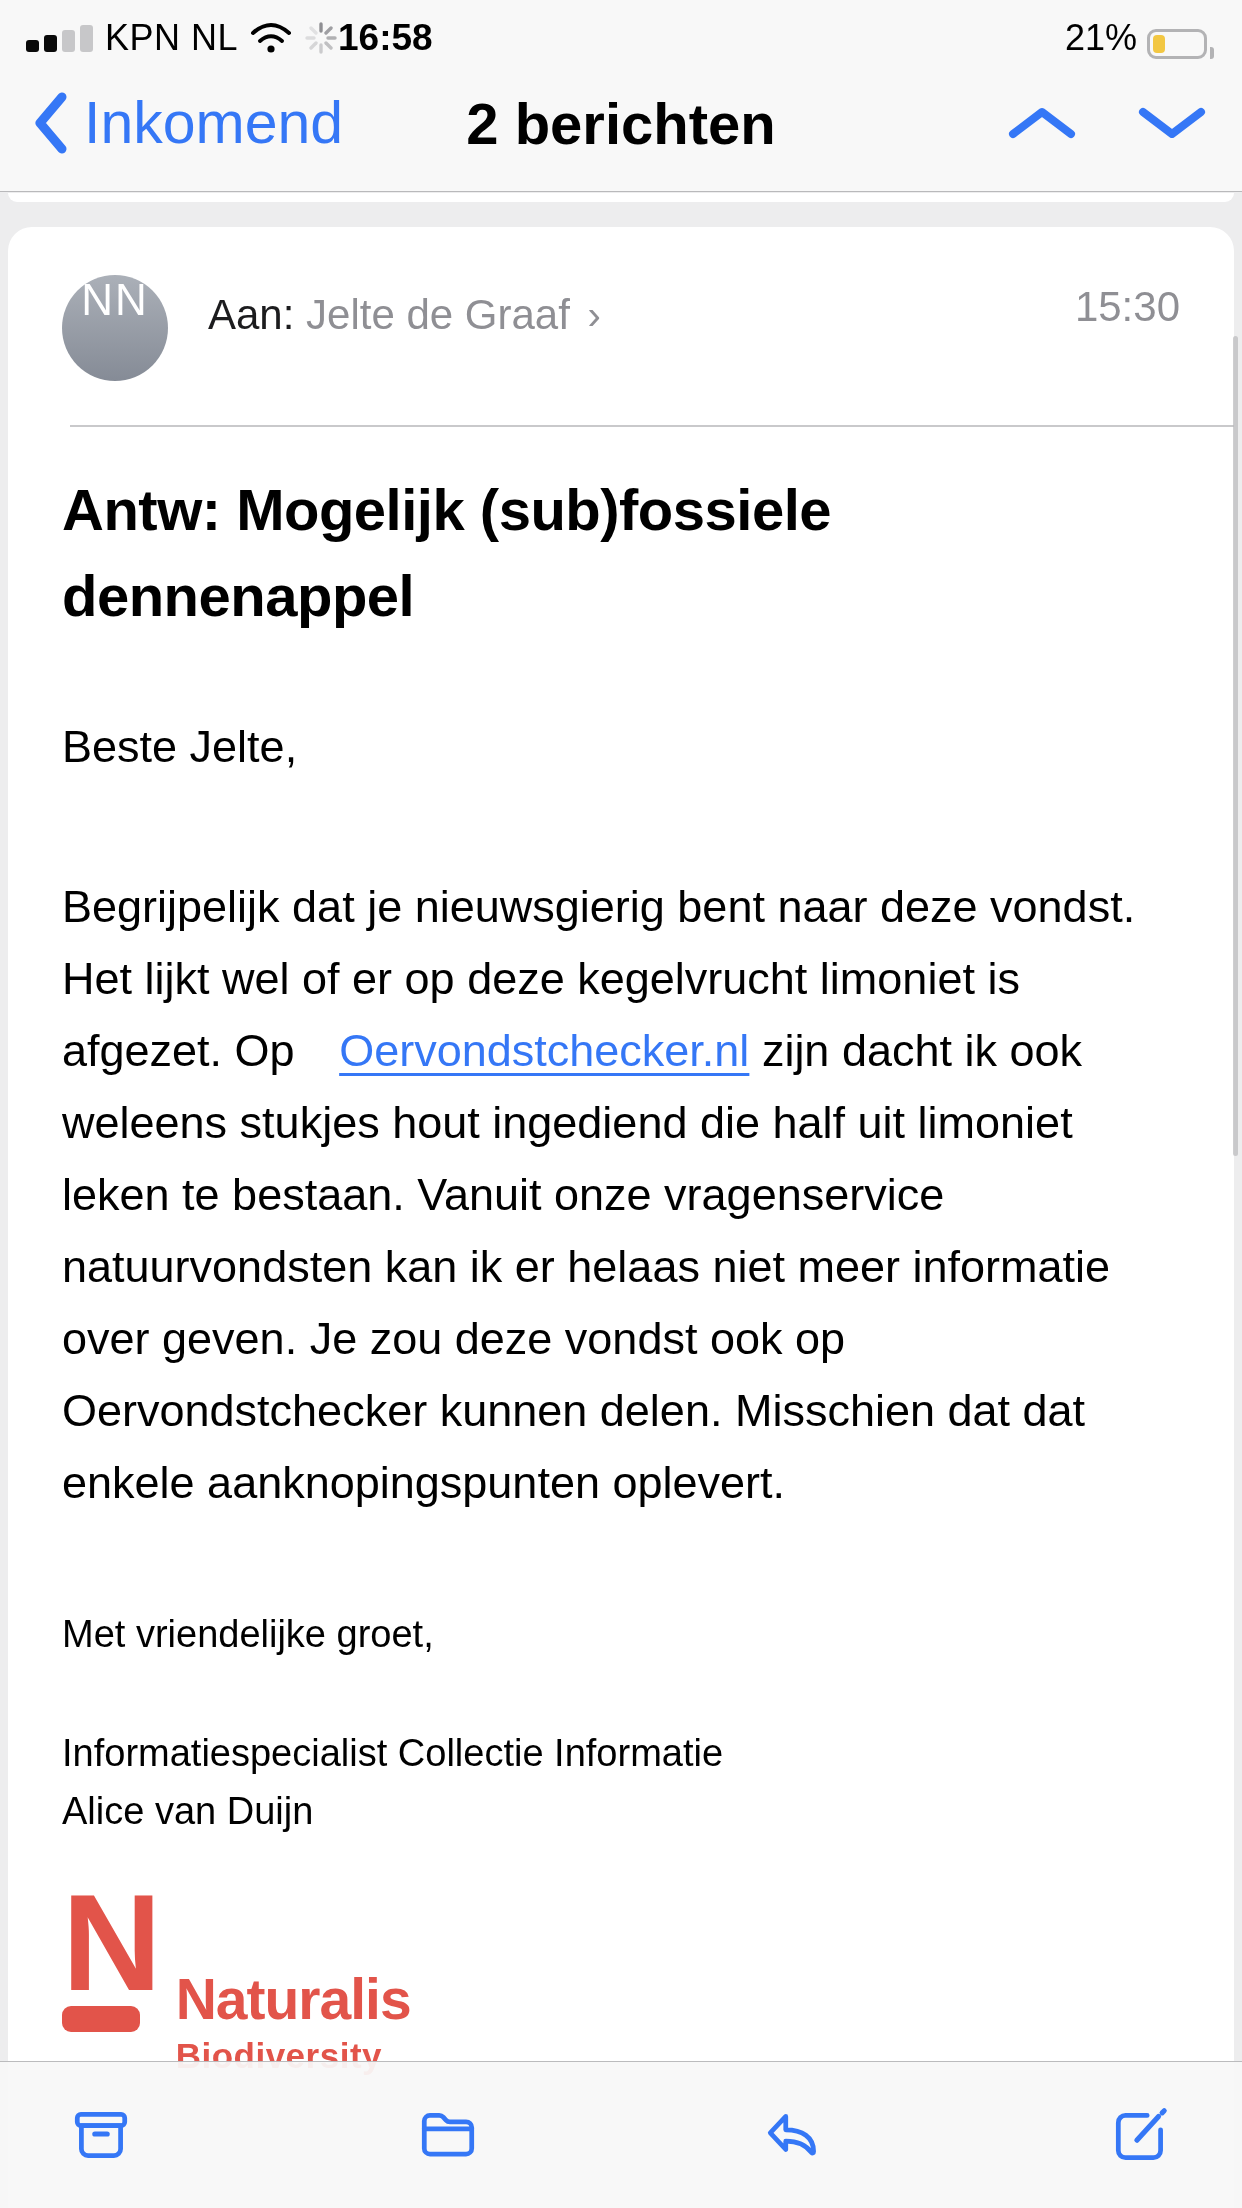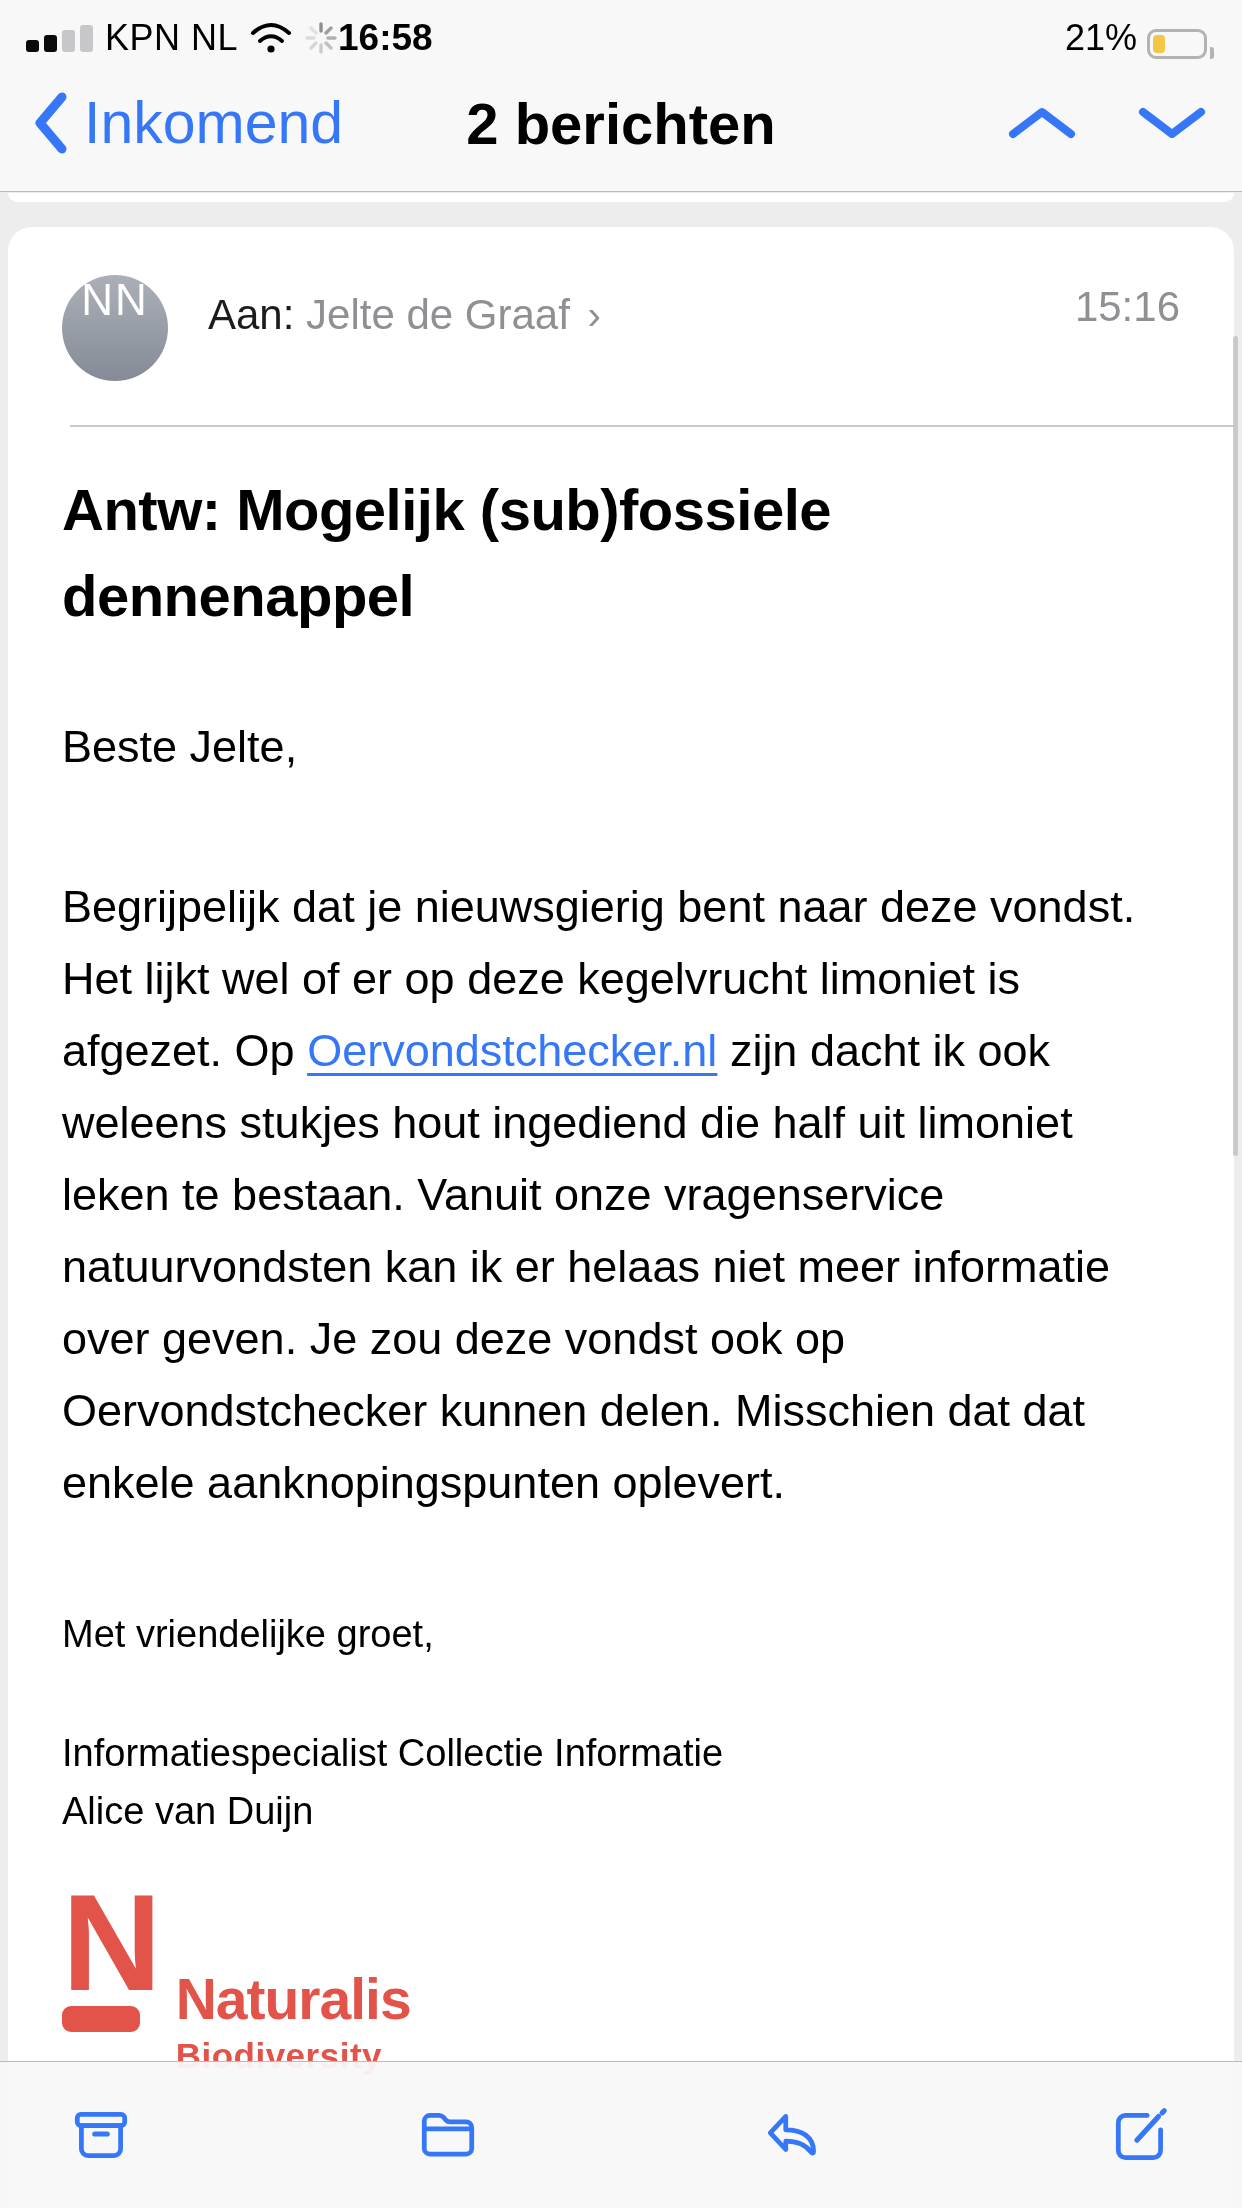--- a/index.html
+++ b/index.html
@@ -50,21 +50,21 @@
 
   .hdr-sep { height:0; border-top:2px solid #c9c9cb; margin:44px -54px 0 8px; }
 
   .subject { margin-top:40px; font-size:58px; font-weight:700; line-height:86px;
     color:#000; letter-spacing:-0.5px; }
 
   .body-text { font-size:45px; line-height:72px; color:#000; }
   .greeting { margin-top:72px; }
   .para { margin-top:88px; }
   .para a { color:#3577f6; text-decoration:underline; text-underline-offset:7px;
-    text-decoration-thickness:3px; }
+    text-decoration-thickness:3px;margin-left:32px; }
 
   .closing { margin-top:94px; font-size:38px; color:#000; }
   .sig-block { margin-top:68px; font-size:38px; line-height:58px; color:#000; }
 
   .logo { margin-top:50px; display:flex; align-items:flex-end; }
   .logo-n-col { display:flex; flex-direction:column; }
   .logo-n { font-size:138px; line-height:104px; font-weight:800; letter-spacing:-2px; }
   .logo-bar { width:78px; height:26px; border-radius:9px; margin-top:12px; }
   .logo-word-col { margin-left:16px; margin-bottom:-44px; }
   .logo-word { font-size:57px; font-weight:800; letter-spacing:-1px; }
@@ -156,21 +156,21 @@
       <div class="avatar">
         <span>NN</span>
       </div>
       <div class="sender-block">
         <div class="to-line">
           <span>Aan:</span>
           <span class="recipient"> <span>Jelte de Graaf</span></span>
           <span class="chev">›</span>
         </div>
       </div>
-      <div class="msg-time">15:16</div>
+      <div class="msg-time">15:30</div>
     </div>
 
     <div class="hdr-sep"></div>
 
     <div class="subject">Antw: Mogelijk (sub)fossiele dennenappel</div>
 
     <div class="body-text greeting">Beste Jelte,</div>
 
     <p class="body-text para"><span>Begrijpelijk dat je nieuwsgierig bent naar deze vondst. Het lijkt wel of er op deze kegelvrucht limoniet is afgezet. Op </span><a href="#">Oervondstchecker.nl</a><span> zijn dacht ik ook weleens stukjes hout ingediend die half uit limoniet leken te bestaan. Vanuit onze vragenservice natuurvondsten kan ik er helaas niet meer informatie over geven. Je zou deze vondst ook op Oervondstchecker kunnen delen. Misschien dat dat enkele aanknopingspunten oplevert.</span></p>
 

